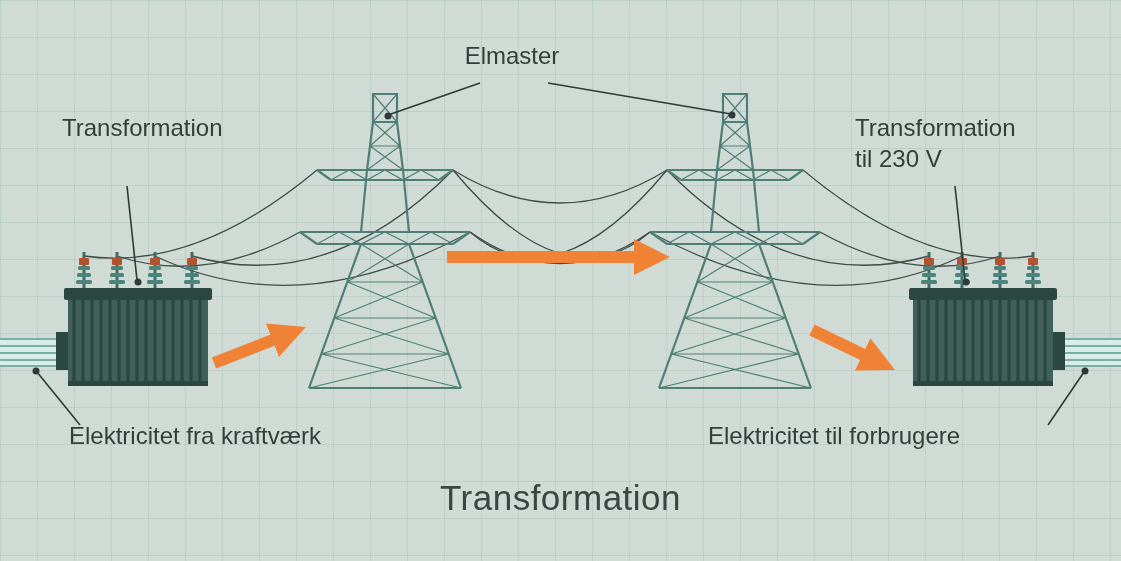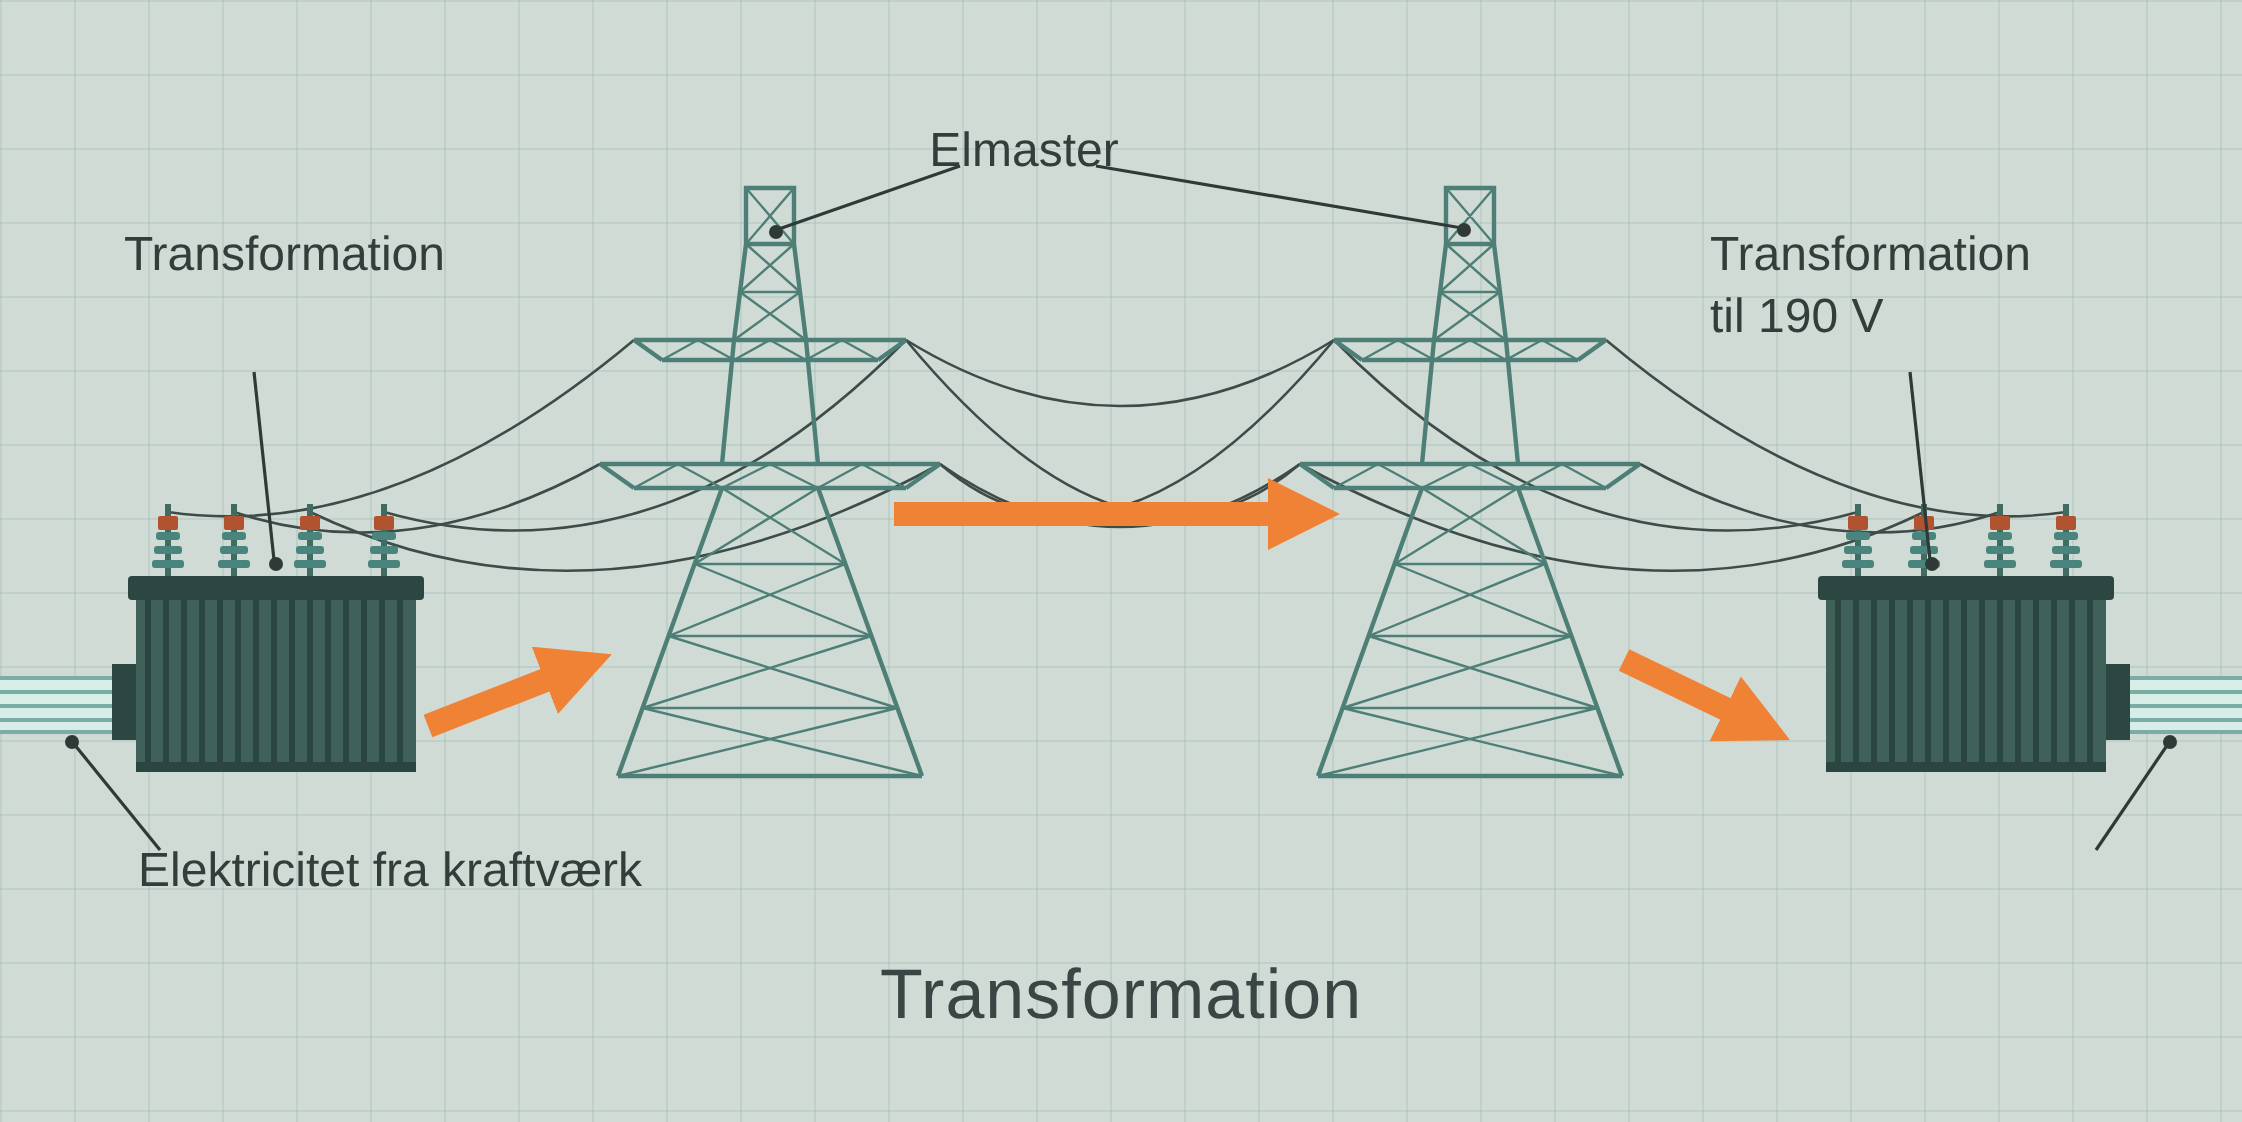--- a/index.html
+++ b/index.html
@@ -217,28 +217,29 @@
     <g fill="#2f3a37">
       <circle cx="388" cy="116" r="3.5"></circle>
       <circle cx="732" cy="115" r="3.5"></circle>
       <circle cx="138" cy="282" r="3.5"></circle>
       <circle cx="966" cy="282" r="3.5"></circle>
       <circle cx="36" cy="371" r="3.5"></circle>
       <circle cx="1085" cy="371" r="3.5"></circle>
     </g>
   </svg>
 
-  <div class="lbl lbl-center" style="left:442px;top:60px;width:140px;">Elmaster</div>
+  <div class="lbl lbl-center" style="left:442px;top:40px;width:140px;">Elmaster</div>
 
   <div class="lbl" style="left:62px;top:112px;">
     <div>Transformation</div>
   </div>
 
   <div class="lbl" style="left:855px;top:112px;">
     <div>Transformation</div>
-    <div>til 190 V</div>
+    <div>til 230 V</div>
   </div>
 
   <div class="lbl" style="left:69px;top:420px;">Elektricitet fra kraftværk</div>
 
+  <div class="lbl" style="left:708px;top:420px;">Elektricitet til forbrugere</div>
 
   <div class="title">Transformation</div>
 </div>
 
 </body></html>

